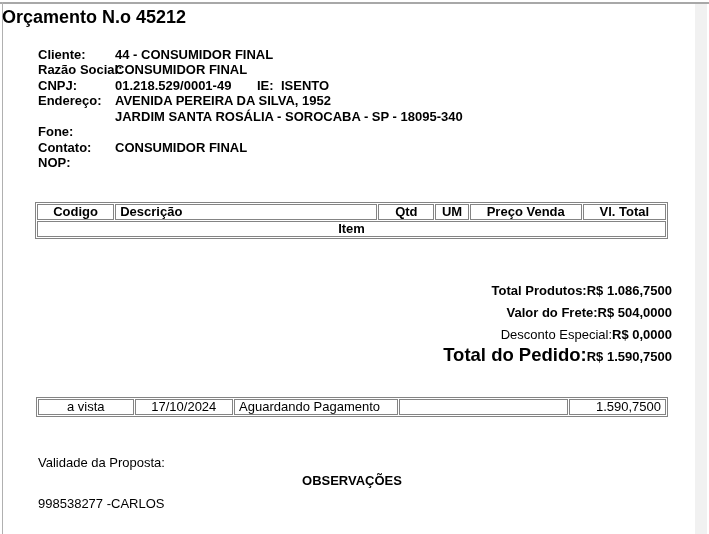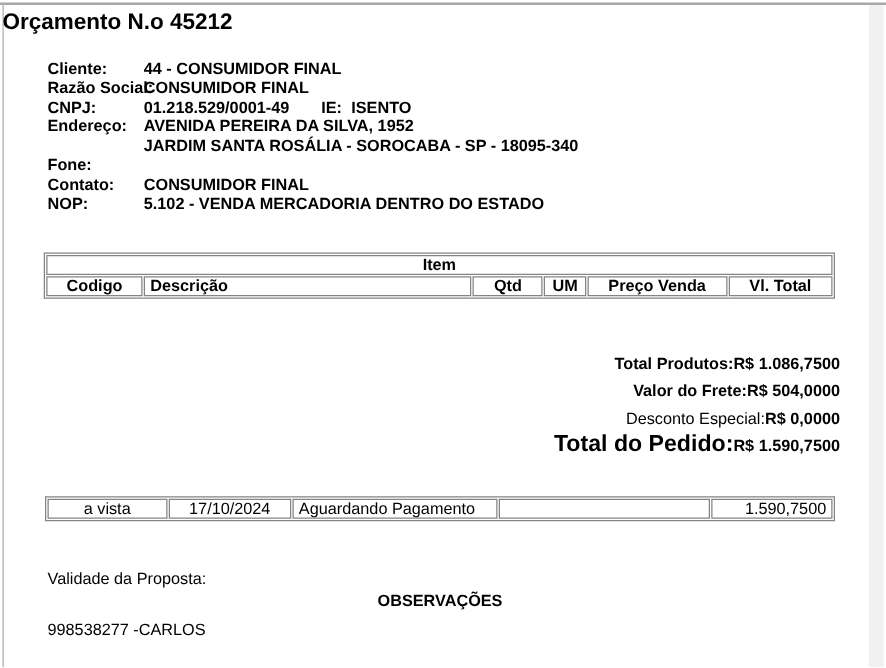--- a/index.html
+++ b/index.html
@@ -77,43 +77,42 @@
 </div>
 <div class="line" style="top:124px">
   <span class="lbl">Fone:</span>
 </div>
 <div class="line" style="top:140px">
   <span class="lbl">Contato:</span>
   <span class="val">CONSUMIDOR FINAL</span>
 </div>
 <div class="line" style="top:155px">
   <span class="lbl">NOP:</span>
-  <span class="val">5.102 - VENDA MERCADORIA DENTRO DO ESTADO</span>
 </div>
 
 <table class="item-table">
   <colgroup>
     <col style="width:76px">
       <col style="width:258px">
       <col style="width:55px">
     <col style="width:33px">
       <col style="width:110px">
       <col style="width:82px">
   </colgroup>
   <tbody>
       <tr>
-    <th colspan="6" class="ac">Item</th>
-  </tr>
-  <tr>
     <th class="ac">Codigo</th>
     <th class="al">Descrição</th>
     <th class="ac">Qtd</th>
     <th class="ac">UM</th>
     <th class="ac">Preço Venda</th>
     <th class="ac">Vl. Total</th>
+  </tr>
+  <tr>
+    <th colspan="6" class="ac">Item</th>
   </tr>
 </tbody>
   </table>
 
 <div class="totals-row" style="top:283px">
   <span class="t-lbl">Total Produtos:</span>
   <span class="t-val">R$ 1.086,7500</span>
 </div>
 <div class="totals-row" style="top:305px">
   <span class="t-lbl">Valor do Frete:</span>

